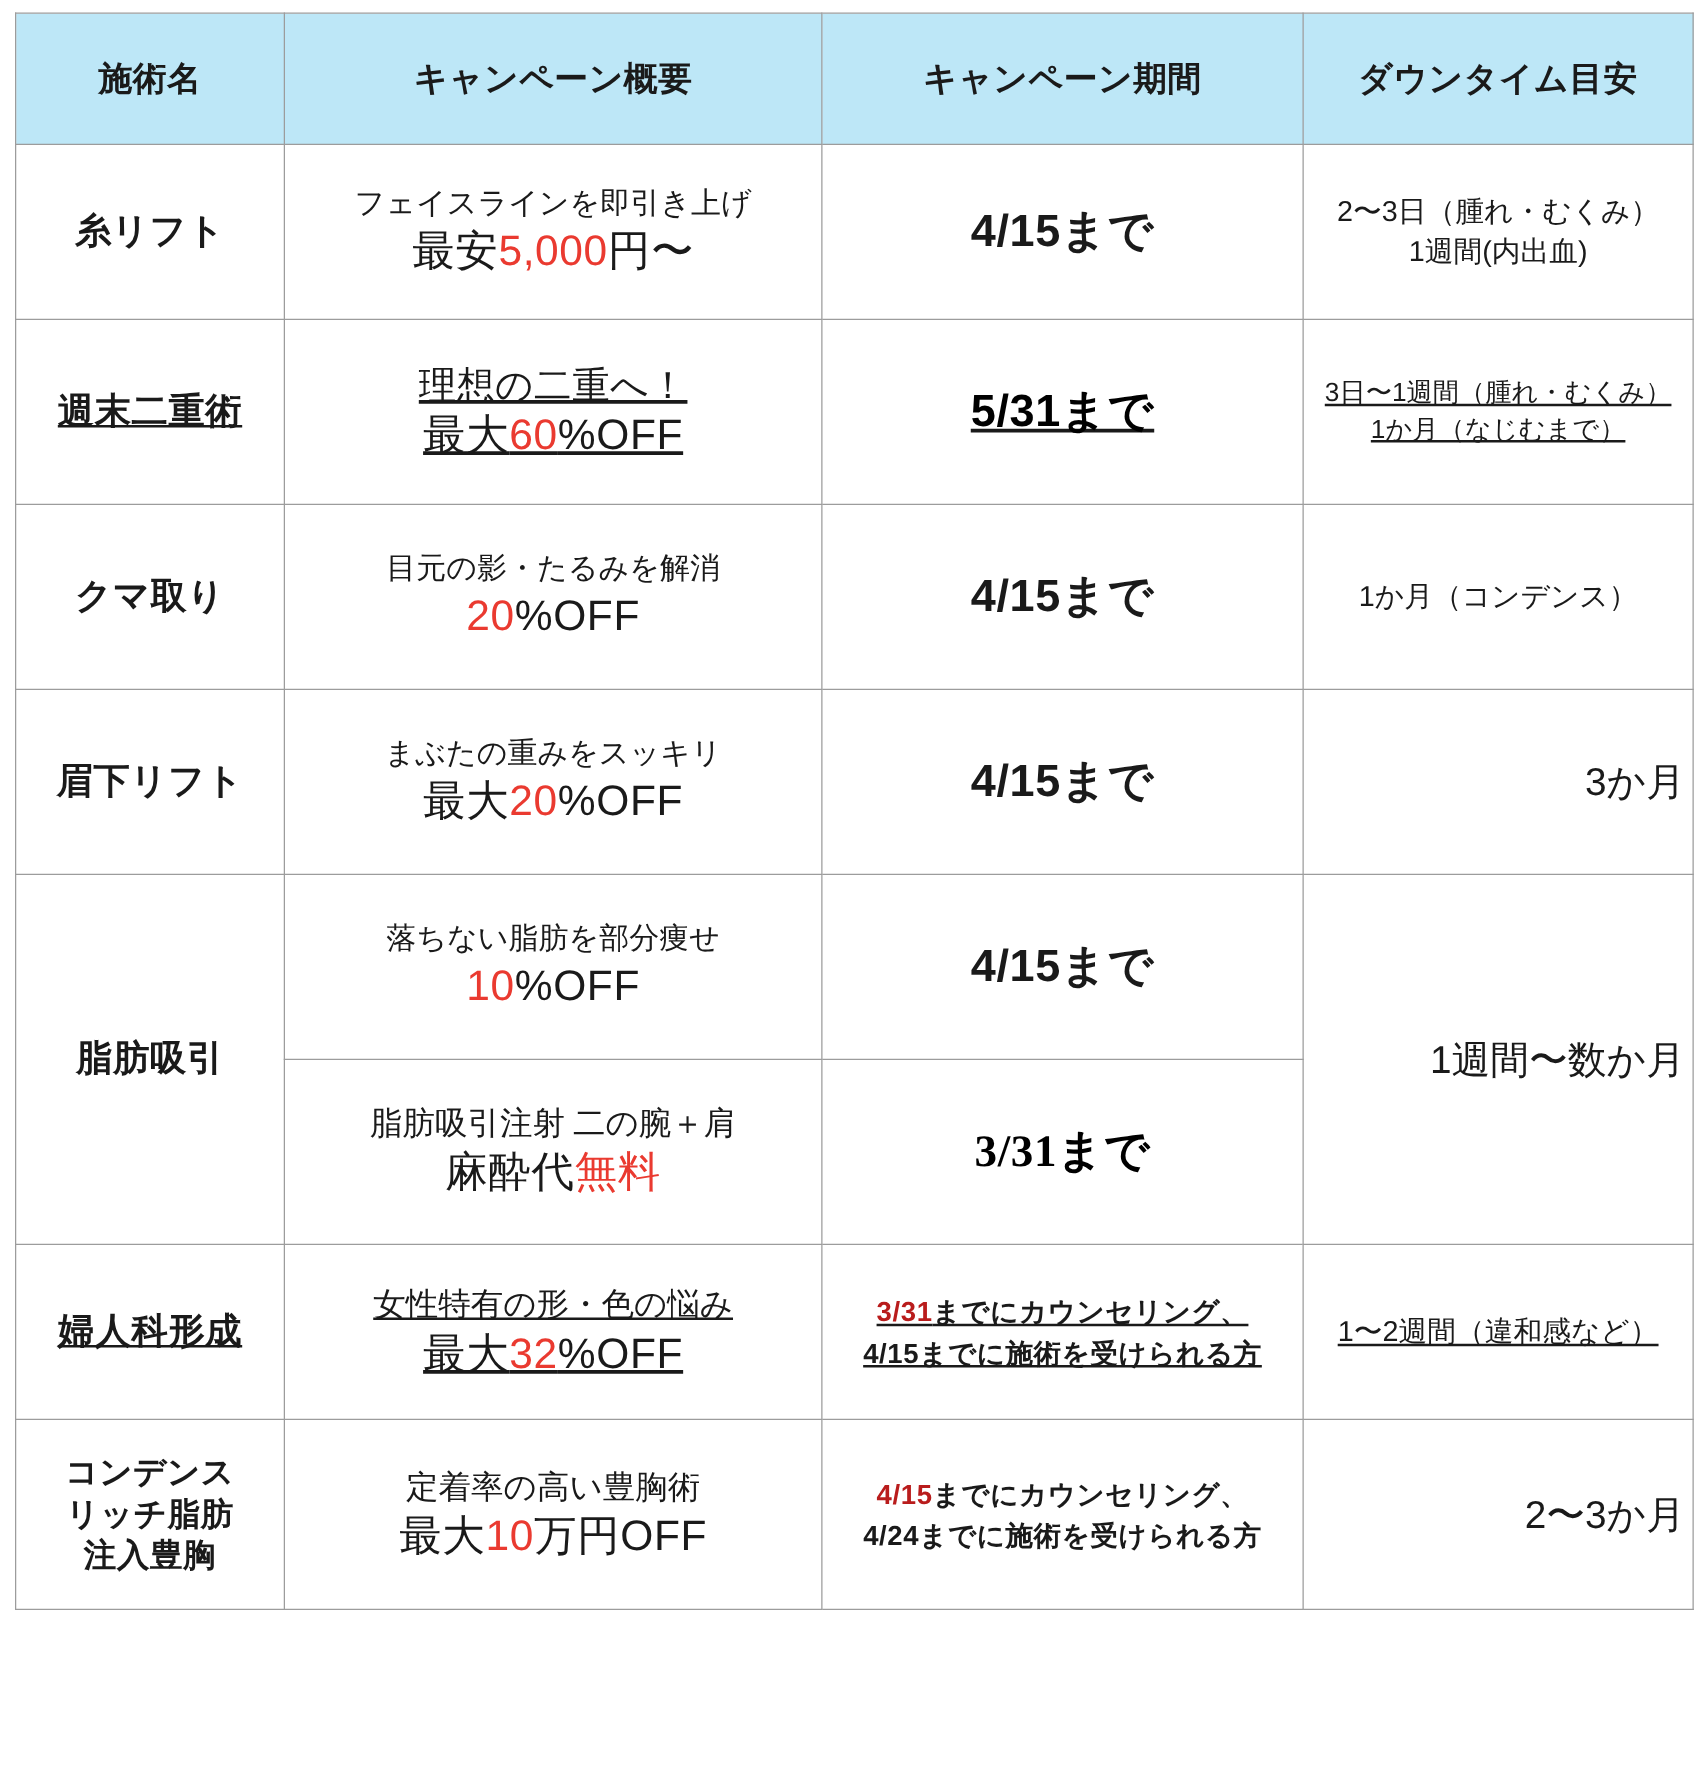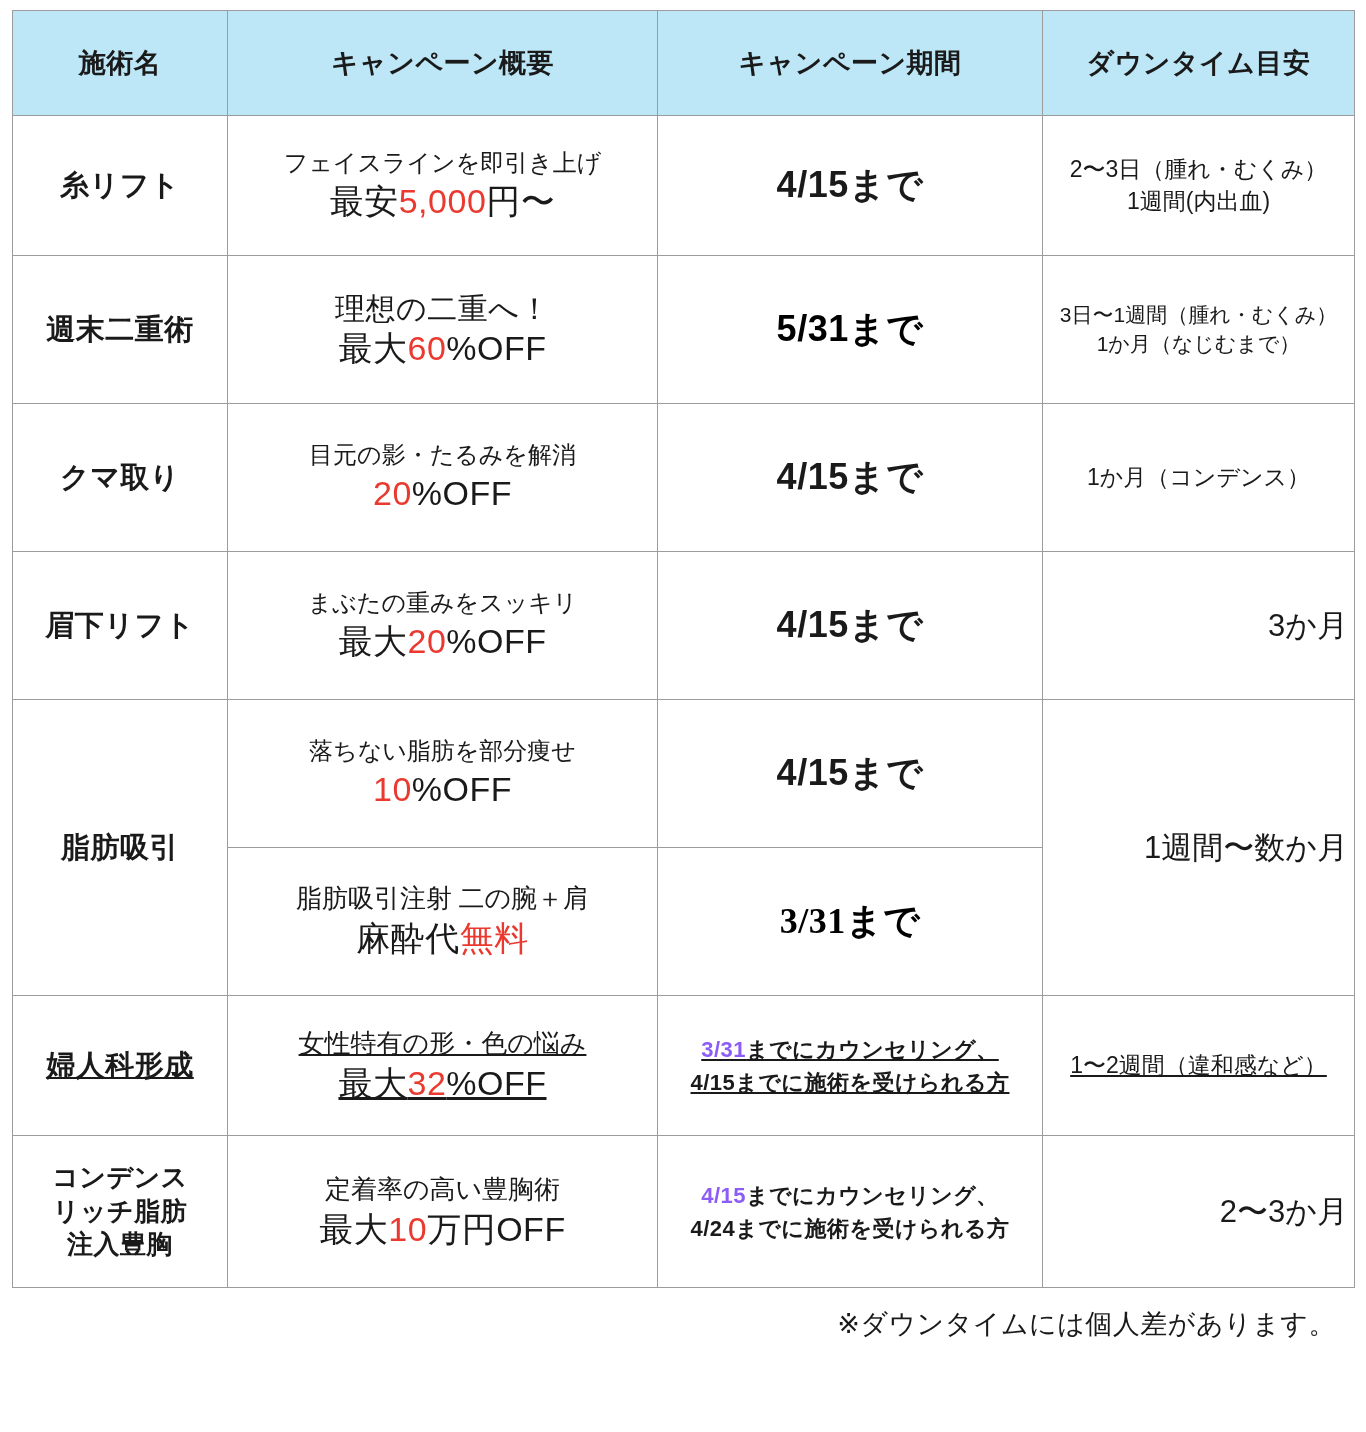--- a/index.html
+++ b/index.html
@@ -73,32 +73,32 @@
     font-size: 36px;
     letter-spacing: 0.5px;
   }
   td.period.red-all { color: #000000; }
   td.period.two-line {
     font-size: 22px;
     line-height: 1.5;
     font-weight: bold;
   }
   td.period.two-line .red {
-    color: #8b5cf6;
+    color: #b91c1c;
   }
   td.down {
     font-size: 23px;
     line-height: 1.35;
   }
   td.down.big {
     font-size: 31px;
     text-align: right;
   }
   .rowh-1 { height: 140px; }
-  .rowh-2 { height: 148px; }
+  .rowh-2 { height: 148px; text-decoration: underline; }
   .rowh-3 { height: 148px; }
   .rowh-4 { height: 148px; }
   .rowh-5 { height: 148px; }
   .rowh-6 { height: 148px; font-family: Liberation Serif, serif; }
   .rowh-7 { height: 140px; text-decoration: underline; }
   .rowh-8 { height: 152px; }
   .note {
     text-align: right;
     font-size: 27px;
     padding: 18px 18px 0 0;
@@ -217,14 +217,13 @@
         <td class="period two-line">
           <div><span class="red">4/15</span><span>までにカウンセリング、</span></div>
           <div>4/24までに施術を受けられる方</div>
         </td>
         <td class="down big">2〜3か月</td>
       </tr>
 
     </tbody>
   </table>
 
-  <div class="note">※ダウンタイムには個人差があります。</div>
 </div>
 
 </body></html>

